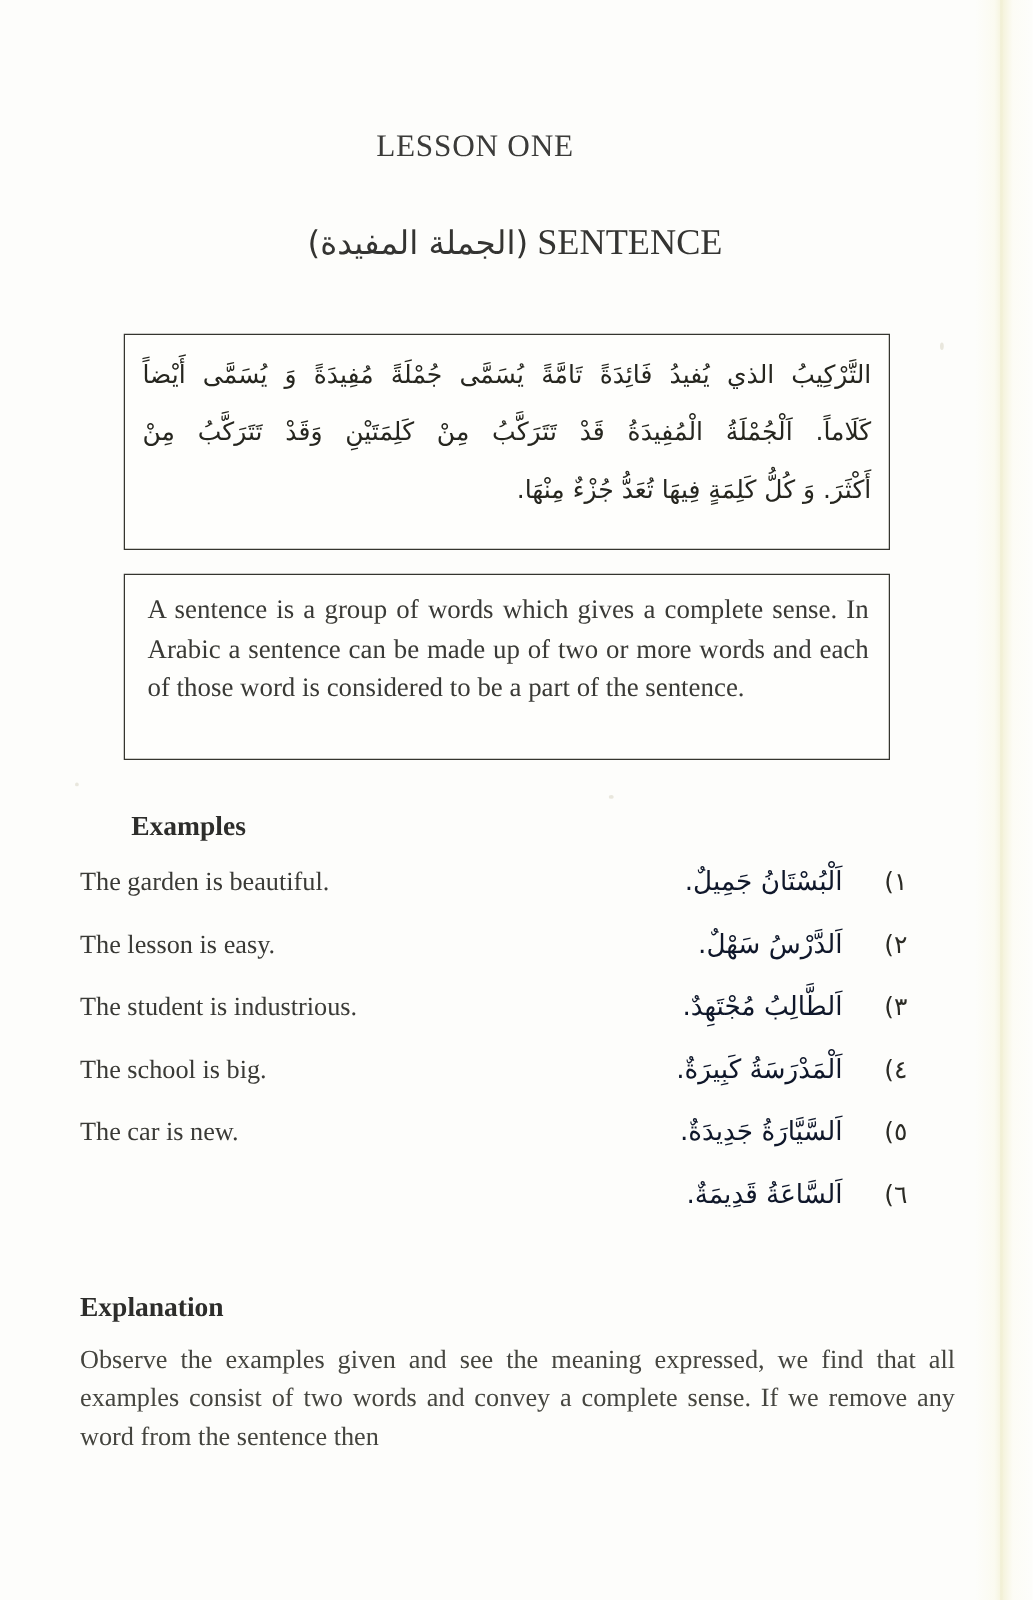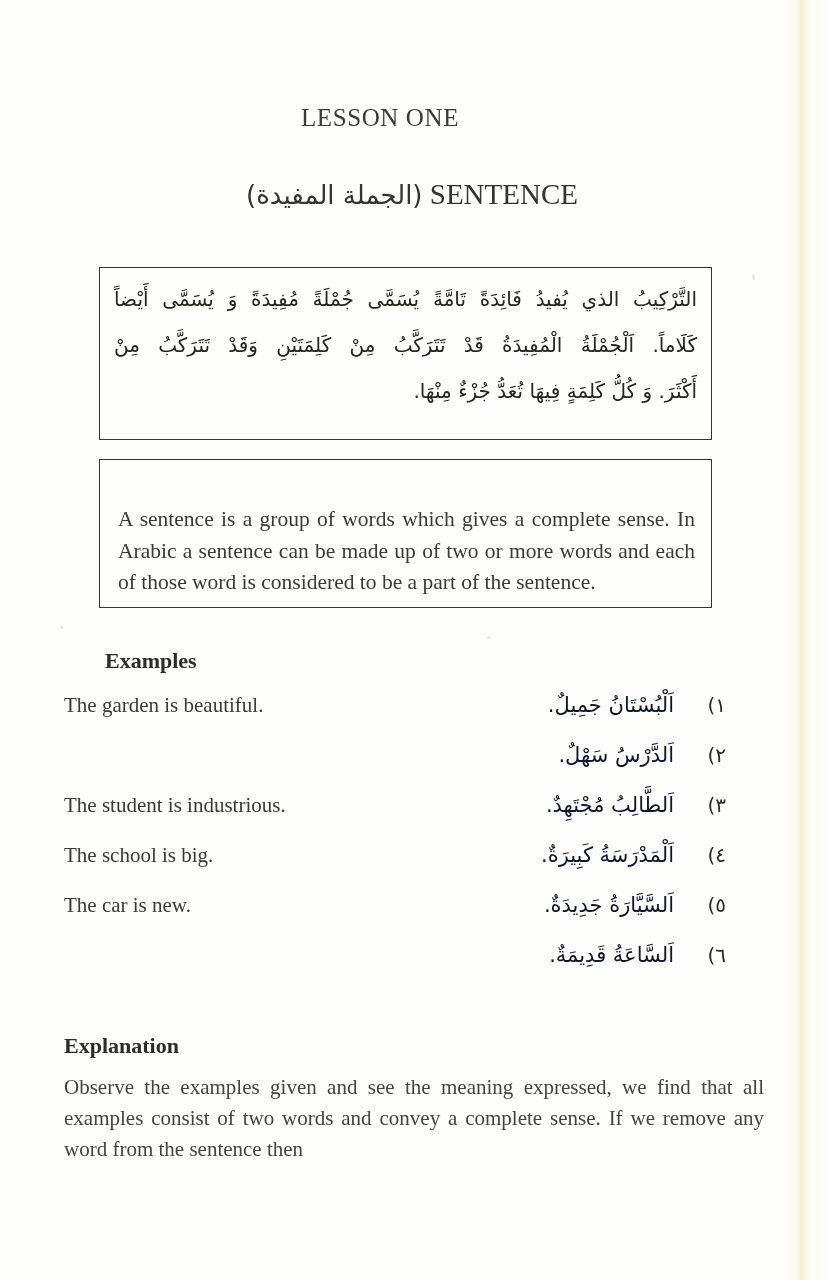--- a/index.html
+++ b/index.html
@@ -110,21 +110,20 @@
     line-height: 46px;
     color: #26261f;
   }
 
   .english-rule {
     font-size: 21.5px;
     line-height: 31.5px;
     color: #3a3a36;
     text-align: justify;
     text-align-last: left;
-    margin-top: 32px;
   }
 
   
   .section-heading {
     position: absolute;
     left: 64px;
     font-weight: bold;
     font-size: 22px;
     color: #2d2d2b;
   }
@@ -220,20 +219,21 @@
 
   <div class="section-heading" id="examples-heading">Examples</div>
 
   <div class="examples">
     <div class="example-row">
       <div class="example-en">The garden is beautiful.</div>
       <div class="example-ar">اَلْبُسْتَانُ جَمِيلٌ.</div>
       <div class="example-num">١)</div>
     </div>
     <div class="example-row">
+      <div class="example-en">The lesson is easy.</div>
       <div class="example-ar">اَلدَّرْسُ سَهْلٌ.</div>
       <div class="example-num">٢)</div>
     </div>
     <div class="example-row">
       <div class="example-en">The student is industrious.</div>
       <div class="example-ar">اَلطَّالِبُ مُجْتَهِدٌ.</div>
       <div class="example-num">٣)</div>
     </div>
     <div class="example-row">
       <div class="example-en">The school is big.</div>

